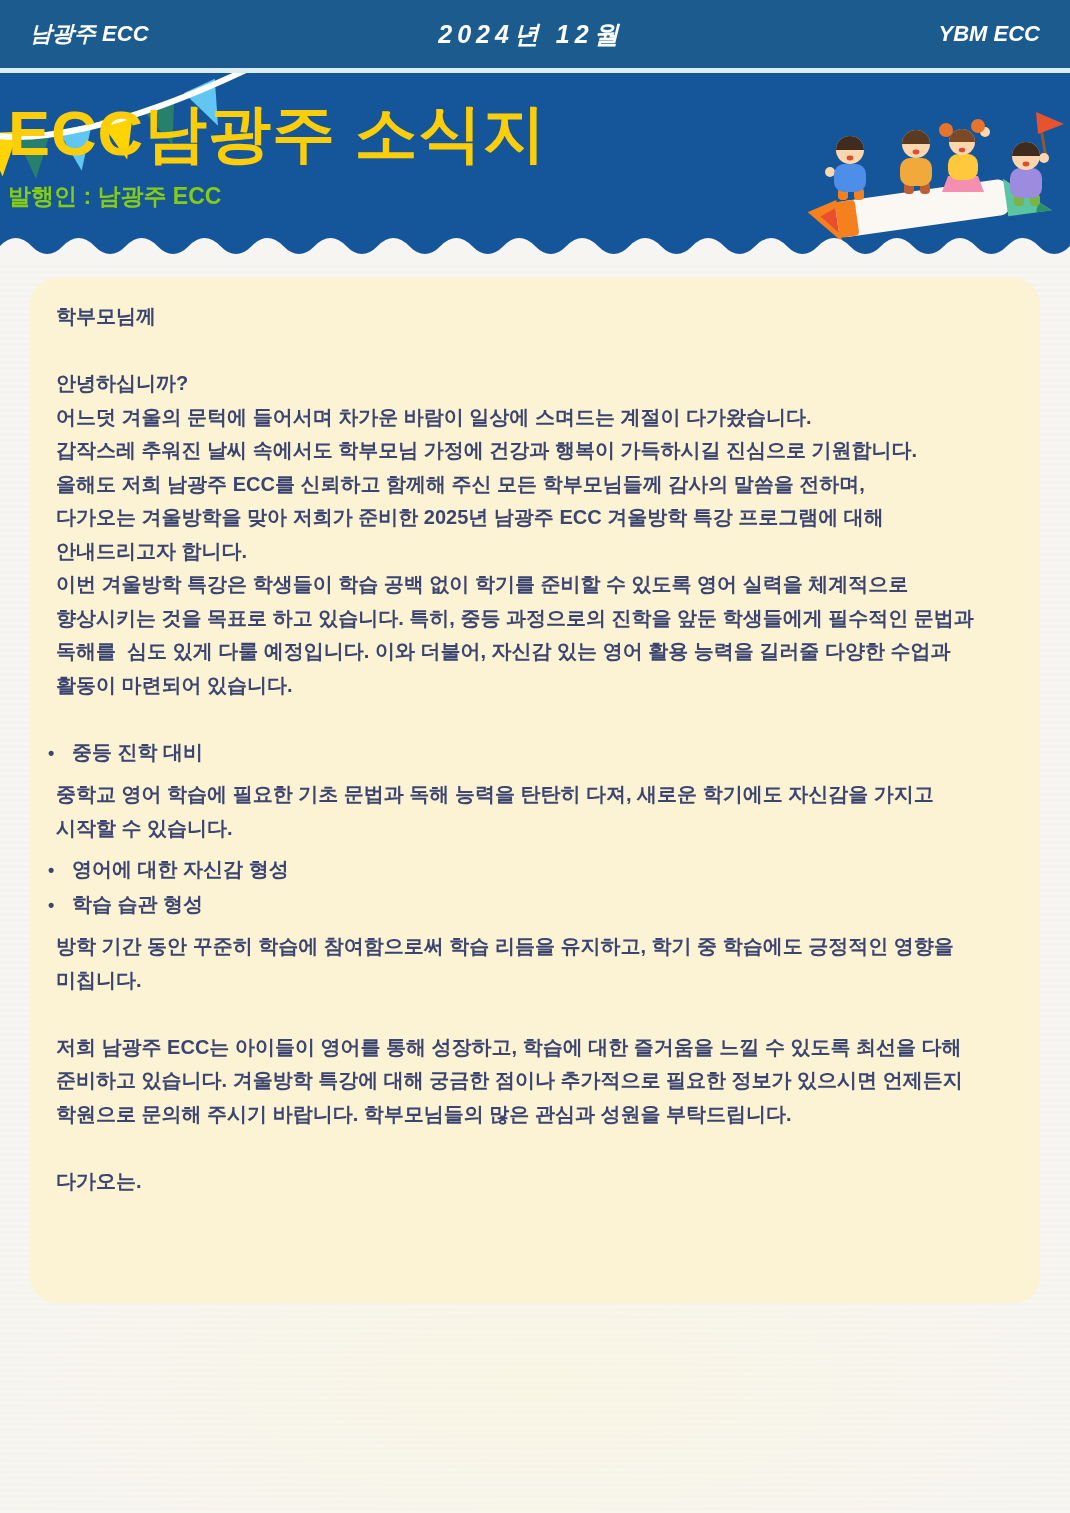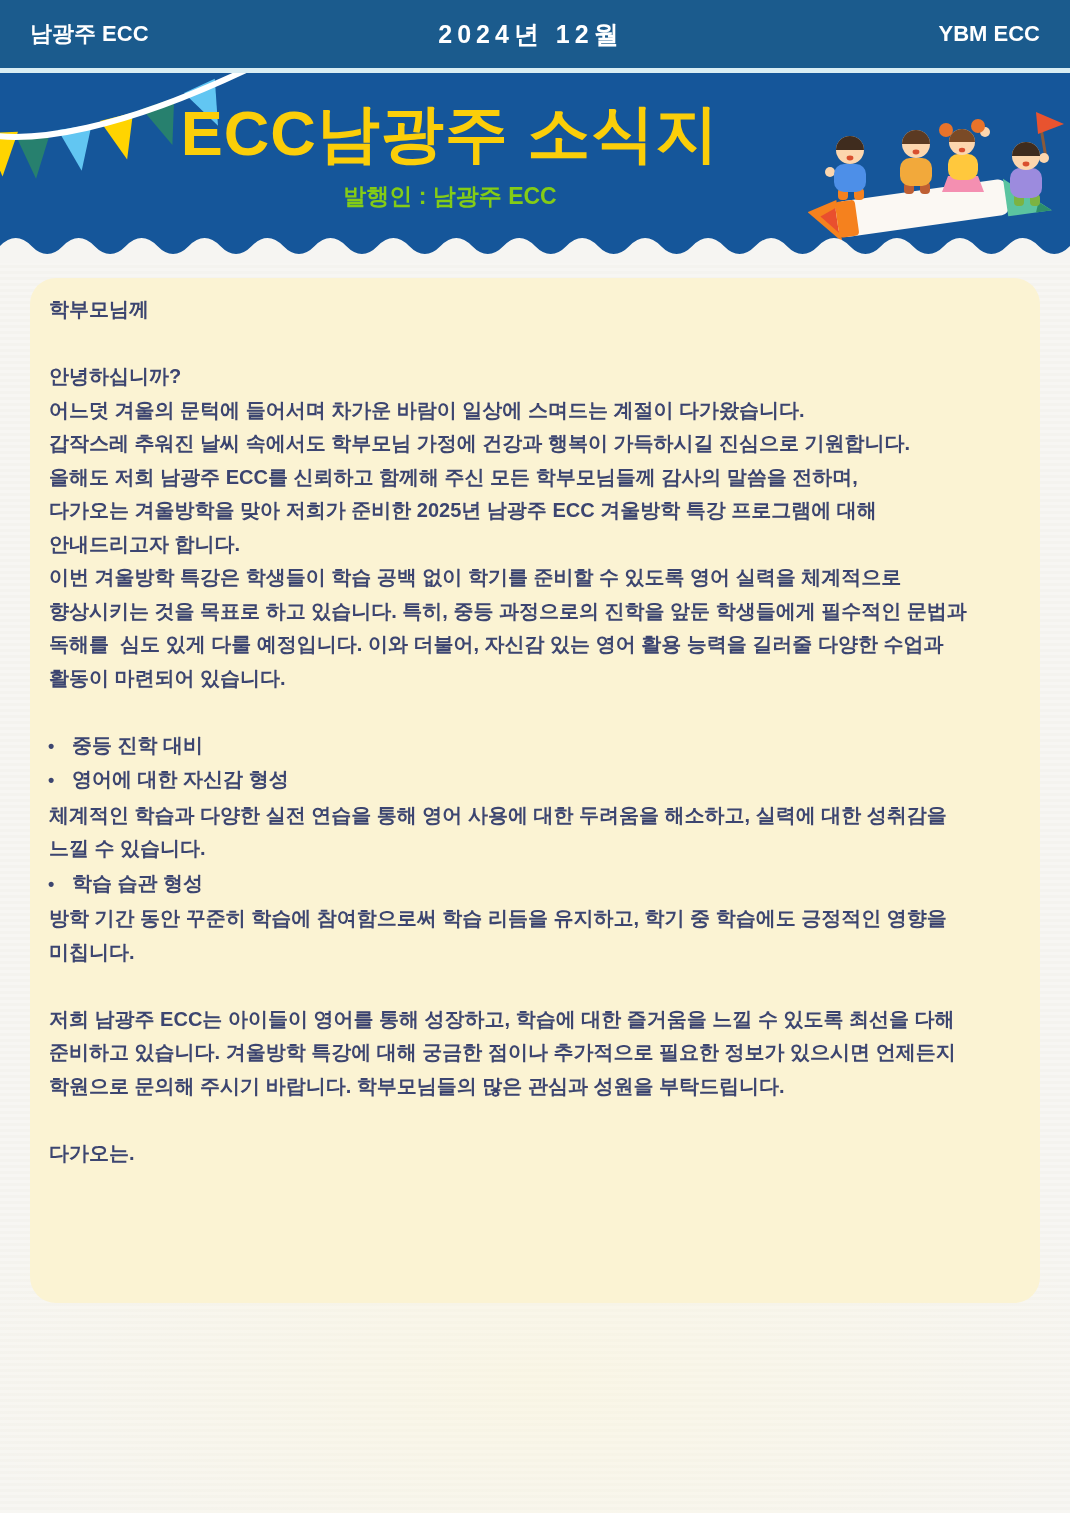--- a/index.html
+++ b/index.html
@@ -13,60 +13,60 @@
   .page{position:absolute;inset:0;
     background:
       radial-gradient(ellipse 900px 400px at 50% 1380px, rgba(253,246,214,.45), rgba(253,246,214,0) 70%),
       repeating-linear-gradient(0deg,#f7f6f3 0 3px,#f4f3ef 3px 6px);
   }
   
   .topbar{
     position:absolute;left:0;top:0;width:1070px;height:68px;
     background:#1b5b8d;color:#ffffff;
     display:flex;align-items:center;justify-content:space-between;
-    box-sizing:border-box;padding:0 30px;
+    box-sizing:border-box;padding:0 30px;font-style:italic;
   }
   .topbar .tb-left{font-size:22px;font-weight:700;}
   .topbar .tb-center{
     position:absolute;left:0;right:8px;text-align:center;
     font-size:25px;font-weight:800;letter-spacing:5px;
   }
   .topbar .tb-right{font-size:22px;font-weight:700;}
   .topbar-divider{
     position:absolute;left:0;top:68px;width:1070px;height:5px;
     background:#d9edf3;
   }
   
   .banner{
     position:absolute;left:0;top:73px;width:1070px;height:189px;
     background:#15569a;
   }
   .bunting{position:absolute;left:0;top:0;}
   .banner-text{
-    position:absolute;left:18px;top:24px;width:864px;text-align:center;
+    position:absolute;left:8px;top:24px;width:864px;
   }
   .banner-title{
     margin:0;font-size:63px;line-height:72px;font-weight:900;
     color:#fbce09;letter-spacing:1px;
   }
   .banner-sub{
     margin:12px 0 0 0;font-size:23px;font-weight:700;color:#84cc16;
   }
   .kids{position:absolute;right:4px;bottom:14px;}
   .wave{position:absolute;left:0;bottom:-1px;display:block;}
   
   .letter-card{
     position:absolute;left:30px;top:278px;width:1010px;min-height:1025px;
     box-sizing:border-box;border-radius:26px;
     background:#fbf3d3;
     padding:14px 18px 26px 18px;
     color:#3c4570;
     font-size:20px;line-height:33.5px;font-weight:700;
   }
-  .letter-card p{margin:1px;}
+  .letter-card p{margin:8px;}
   .pre{white-space:pre-wrap;}
   .mt-blank{margin-top:33.5px !important;}
   .bullet-title{display:flex;align-items:baseline;}
   .bullet-dot{width:24px;display:inline-block;text-align:left;font-size:18px;}
 </style>
 </head>
 <body>
 
 <div class="page">
 
@@ -173,28 +173,28 @@
 향상시키는 것을 목표로 하고 있습니다. 특히, 중등 과정으로의 진학을 앞둔 학생들에게 필수적인 문법과
 독해를  심도 있게 다룰 예정입니다. 이와 더불어, 자신감 있는 영어 활용 능력을 길러줄 다양한 수업과
 활동이 마련되어 있습니다.</p>
 
     <div class="mt-blank">
       <div>
         <div class="bullet-title">
           <span class="bullet-dot">•</span>
           <span>중등 진학 대비</span>
         </div>
+        <p class="pre">중학교 영어 학습에 필요한 기초 문법과 독해 능력을 탄탄히 다져, 새로운 학기에도 자신감을 가지고
+시작할 수 있습니다.</p>
       </div>
       <div>
         <div class="bullet-title">
           <span class="bullet-dot">•</span>
           <span>영어에 대한 자신감 형성</span>
         </div>
-        <p class="pre">체계적인 학습과 다양한 실전 연습을 통해 영어 사용에 대한 두려움을 해소하고, 실력에 대한 성취감을
-느낄 수 있습니다.</p>
       </div>
       <div>
         <div class="bullet-title">
           <span class="bullet-dot">•</span>
           <span>학습 습관 형성</span>
         </div>
         <p class="pre">방학 기간 동안 꾸준히 학습에 참여함으로써 학습 리듬을 유지하고, 학기 중 학습에도 긍정적인 영향을
 미칩니다.</p>
       </div>
     </div>

